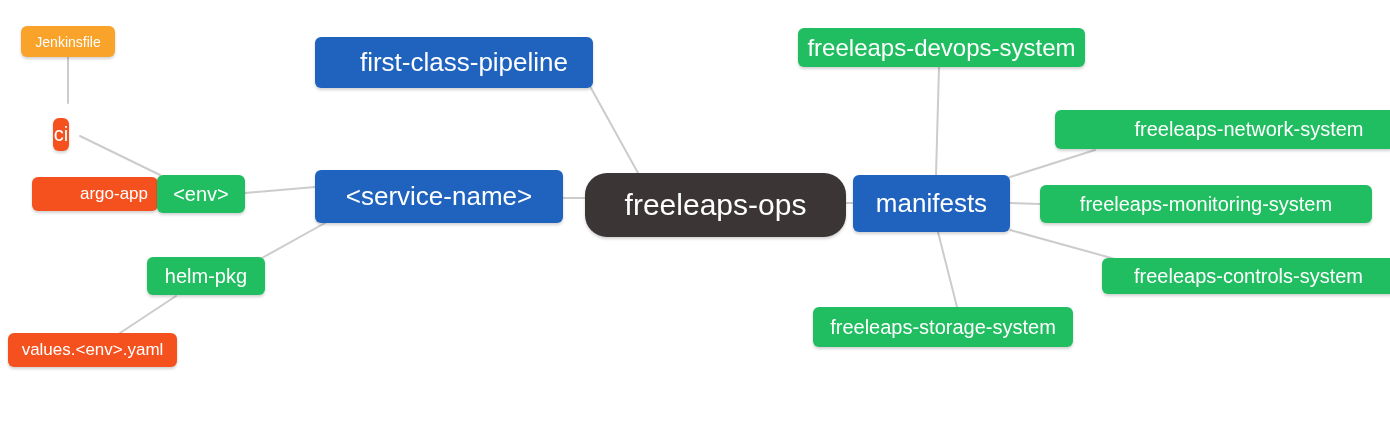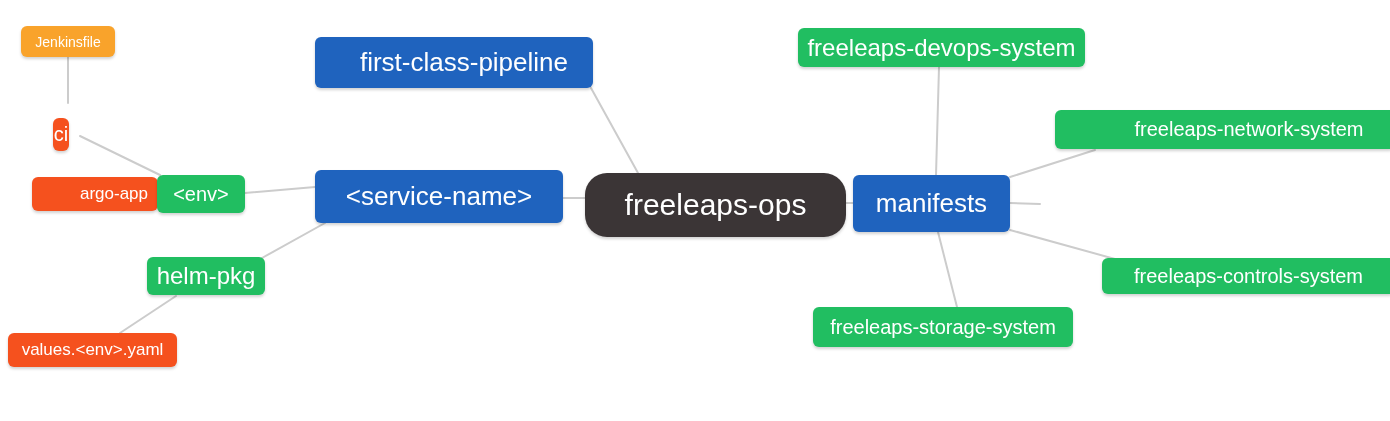--- a/index.html
+++ b/index.html
@@ -20,21 +20,21 @@
     box-shadow:0 2px 3px rgba(0,0,0,0.18);
     white-space:nowrap;
     cursor:pointer;
     user-select:none;
   }
   
   #n-jenkinsfile {left:21px;  top:26px;  width:94px;  height:31px; font-size:14px;}
   #n-ci          {left:53px;  top:103px; width:16px;  height:33px; font-size:20px;margin-top:15px;}
   #n-argo-app    {left:32px;  top:177px; width:88px;  height:34px; font-size:17px;padding-left:38px;}
   #n-env         {left:157px; top:175px; width:88px;  height:38px; font-size:20px;}
-  #n-helm-pkg    {left:147px; top:257px; width:118px; height:38px; font-size:24px;}
+  #n-helm-pkg    {left:147px; top:257px; width:118px; height:38px; font-size:20px;}
   #n-values      {left:8px;   top:333px; width:169px; height:34px; font-size:17px;}
   #n-pipeline    {left:315px; top:37px;  width:258px; height:51px; font-size:26px;padding-left:20px;}
   #n-service     {left:315px; top:170px; width:248px; height:53px; font-size:26px;}
   #n-ops         {left:585px; top:173px; width:261px; height:64px; font-size:30px; border-radius:7px;}
   #n-manifests   {left:853px; top:175px; width:157px; height:57px; font-size:26px;}
   #n-devops      {left:798px; top:28px;  width:287px; height:39px; font-size:24px;}
   #n-network     {left:1055px;top:110px; width:292px; height:39px; font-size:20px;}
   #n-monitoring  {left:1040px;top:185px; width:332px; height:38px; font-size:20px;}
   #n-controls    {left:1102px;top:258px; width:293px; height:36px; font-size:20px;}
   #n-storage     {left:813px; top:307px; width:260px; height:40px; font-size:20px;}
@@ -66,16 +66,17 @@
   <div class="node" id="n-argo-app" style="background: rgb(245, 81, 30);">argo-app</div>
   <div class="node" id="n-env" style="background: rgb(33, 190, 97);">&lt;env&gt;</div>
   <div class="node" id="n-helm-pkg" style="background: rgb(33, 190, 97);">helm-pkg</div>
   <div class="node" id="n-values" style="background: rgb(245, 81, 30);">values.&lt;env&gt;.yaml</div>
   <div class="node" id="n-pipeline" style="background: rgb(31, 99, 190);">first-class-pipeline</div>
   <div class="node" id="n-service" style="background: rgb(31, 99, 190);">&lt;service-name&gt;</div>
   <div class="node" id="n-ops" style="background: rgb(59, 53, 54); border-radius: 22px;">freeleaps-ops</div>
   <div class="node" id="n-manifests" style="background: rgb(31, 99, 190);">manifests</div>
   <div class="node" id="n-devops" style="background: rgb(33, 190, 97);">freeleaps-devops-system</div>
   <div class="node" id="n-network" style="background: rgb(33, 190, 97); padding-left: 48px;">freeleaps-network-system</div>
+  <div class="node" id="n-monitoring" style="background: rgb(33, 190, 97);">freeleaps-monitoring-system</div>
   <div class="node" id="n-controls" style="background: rgb(33, 190, 97);">freeleaps-controls-system</div>
   <div class="node" id="n-storage" style="background: rgb(33, 190, 97);">freeleaps-storage-system</div>
 
 </div>
 
 </body></html>

